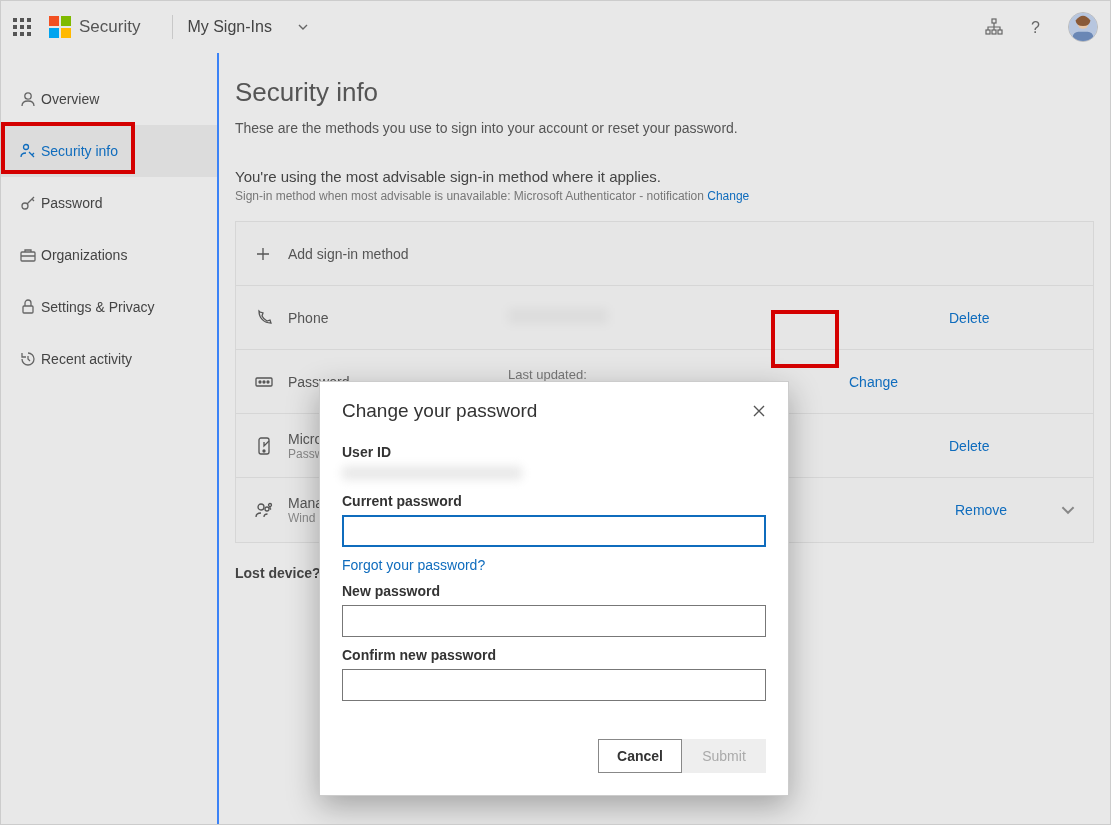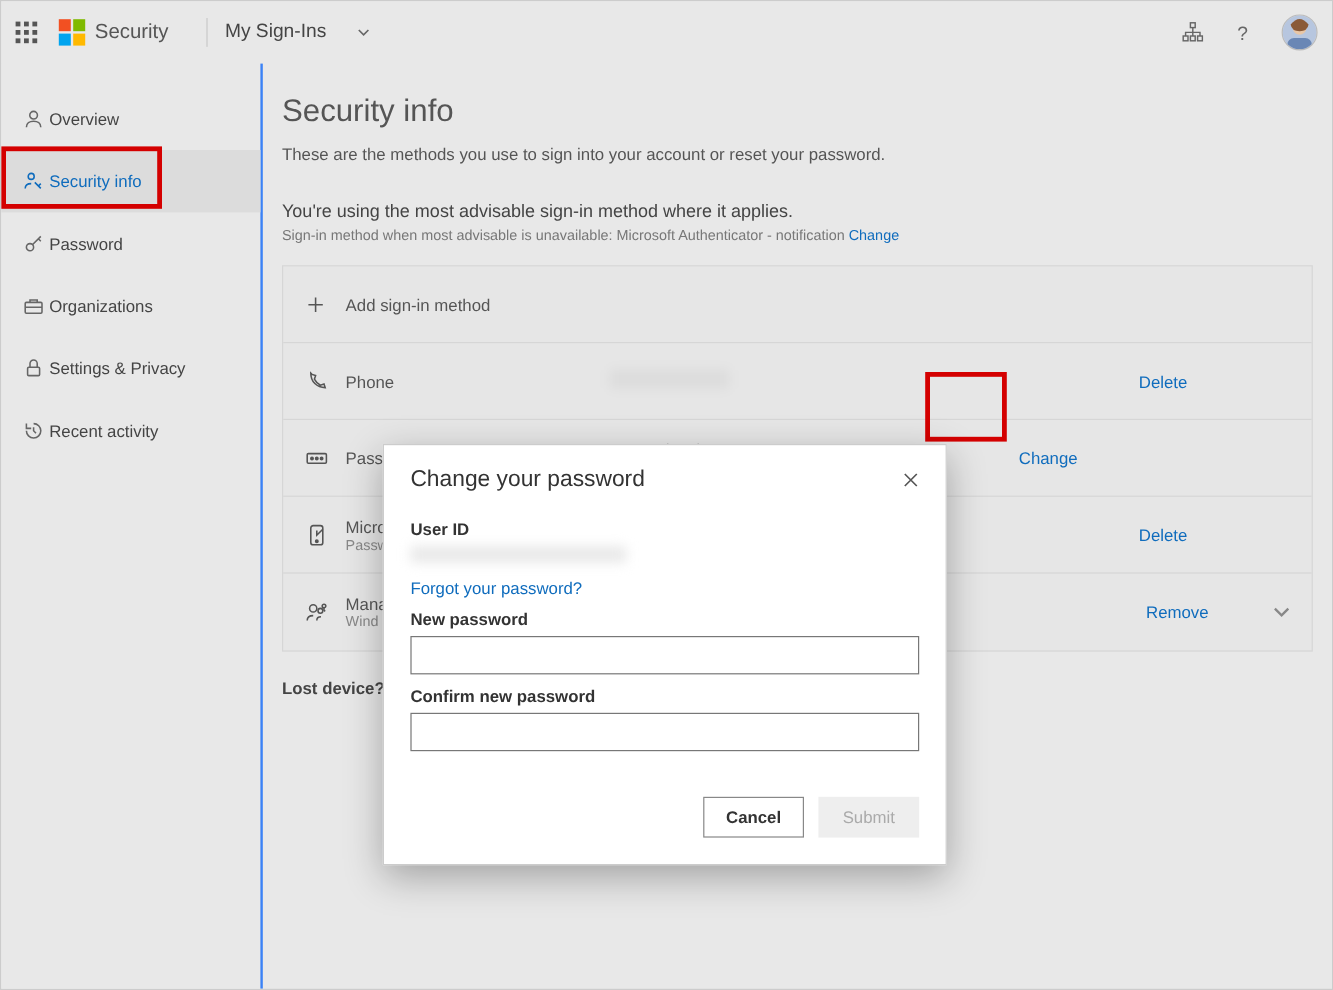--- a/index.html
+++ b/index.html
@@ -49,32 +49,32 @@
   .method-row .mic { width:34px; color:#555;}
   .method-row .mlabel { font-size:14px; color:#555; width:220px;}
   .method-row .mval { font-size:13px; color:#777; flex:1;}
   .method-row .action { color:#0f6cbd; font-size:14px; width:90px; text-align:left;}
   .method-row .chev-r { color:#888; margin-left:16px;}
   .blur { filter: blur(5px); color:#999; background:rgba(0,0,0,0.04); border-radius:2px; padding:2px 6px; width:120px; display:inline-block; height:16px;}
   .lost { font-size:14px; font-weight:600; color:#444; margin-top:22px;}
   
   .red-box-2 { position:absolute; border:4px solid #d40000; pointer-events:none;}
   
-  .dialog { position:absolute; left:318px; top:369px; width:470px; background:#fff; border:1px solid #ccc; box-shadow:0 10px 30px rgba(0,0,0,0.3); }
+  .dialog { position:absolute; left:318px; top:380px; width:470px; background:#fff; border:1px solid #ccc; box-shadow:0 10px 30px rgba(0,0,0,0.3); }
   .dialog .dlg-head { display:flex; align-items:center; padding:18px 22px 6px 22px;}
   .dialog h2 { margin:0; font-size:19px; font-weight:500; color:#333; flex:1;}
   .dialog .close { color:#555; cursor:pointer;}
   .dlg-body { padding:6px 22px 18px 22px; font-size:14px;}
   .dlg-body .fld { margin:10px 0;}
   .dlg-body label { font-weight:600; color:#333; display:block; margin-bottom:6px; font-size:14px;}
   .dlg-body .userid-val { filter:blur(5px); background:#e9e9e9; width:180px; height:14px; display:inline-block; border-radius:2px;}
   .dlg-body input[type=password]{ width:100%; height:32px; border:1px solid #777; padding:4px 8px; font-size:14px;}
   .dlg-body input.focused{ border:2px solid #0f6cbd; outline:none;}
   .dlg-body a.forgot{ color:#0f6cbd; text-decoration:none; font-size:14px;}
-  .dlg-foot { display:flex; justify-content:flex-end; gap:12px; padding:10px 22px 22px 22px;}
+  .dlg-foot { display:flex; justify-content:flex-end; padding:10px 22px 22px 22px;}
   .btn { height:34px; min-width:84px; font-size:14px; border:none; cursor:pointer;}
   .btn-cancel { background:#fff; border:1px solid #888; color:#333; font-weight:600;}
   .btn-submit { background:#eee; color:#aaa; }
   svg { display:block;}
 </style>
 </head>
 <body>
 
 <div class="frame">
 
@@ -297,20 +297,24 @@
         <svg width="14" height="14" viewBox="0 0 14 14" stroke="#555" stroke-width="1.4">
             <path d="M2 2l10 10M12 2L2 12"></path>
           </svg>
       </span>
     </div>
     <div class="dlg-body">
       <div class="fld">
         <label>User ID</label>
         <span class="userid-val"></span>
       </div>
+      <div class="fld">
+        <label>Current password</label>
+        <input type="password" class="focused" style="">
+      </div>
       <div class="fld" style="margin-top:4px;">
         <a href="#" class="forgot">Forgot your password?</a>
       </div>
       <div class="fld">
         <label>New password</label>
         <input type="password" style="">
       </div>
       <div class="fld">
         <label>Confirm new password</label>
         <input type="password" style="">

